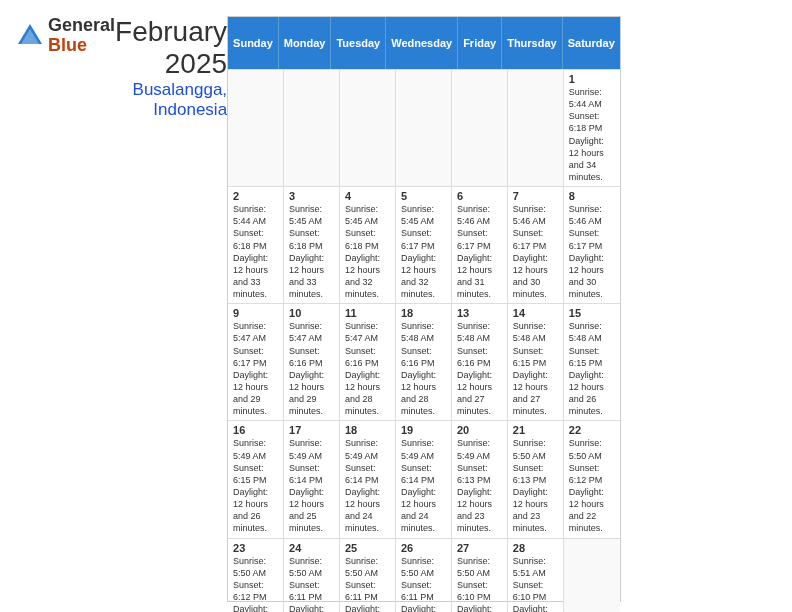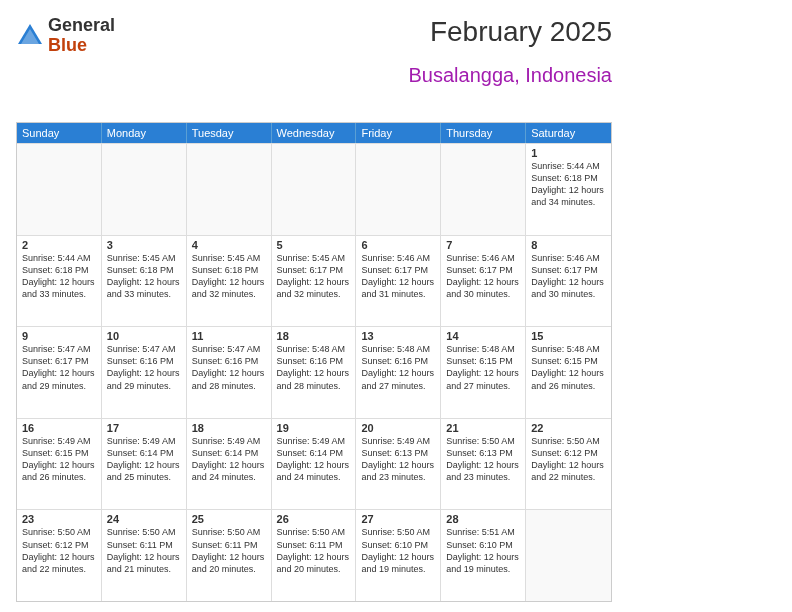--- a/index.html
+++ b/index.html
@@ -8,22 +8,21 @@
       background: #fff;
       width: 792px;
       height: 612px;
       overflow: hidden;
     }
     .page {
       width: 628px;
       height: 612px;
       padding: 16px 16px 10px 16px;
       display: flex;
-      flex-direction: column;
-      gap: 27px;
+      flex-direction: row;
     }
     .header {
       display: flex;
       justify-content: space-between;
       align-items: flex-start;
       margin-bottom: 8px;
     }
     .logo {
       display: flex;
       align-items: center;
@@ -42,40 +41,39 @@
     }
     .title-block {
       text-align: right;
     }
     .month-year {
       font-size: 28px;
       font-weight: normal;
       color: #333;
     }
     .location {
-      font-size: 20px;
-      color: #a21caf;
-      margin-top: 16px;
+      font-size: 17px;
+      color: #1d4ed8;
     }
     .calendar {
       flex: 1;
       display: flex;
       flex-direction: column;
       border: 1px solid #ccc;
     }
     .cal-header {
       display: grid;
       grid-template-columns: repeat(7, 1fr);
       background: #2a7fd4;
     }
     .cal-header-cell {
       color: #fff;
       font-size: 11px;
-      font-weight: normal;
-      padding: 4px 5px;
+      font-weight: bold;
+      padding: 20px 5px;
       border-right: 1px solid #5a9fd4;
     }
     .cal-header-cell:last-child { border-right: none; }
     .cal-body {
       flex: 1;
       display: flex;
       flex-direction: column;
     }
     .cal-row {
       display: grid;

